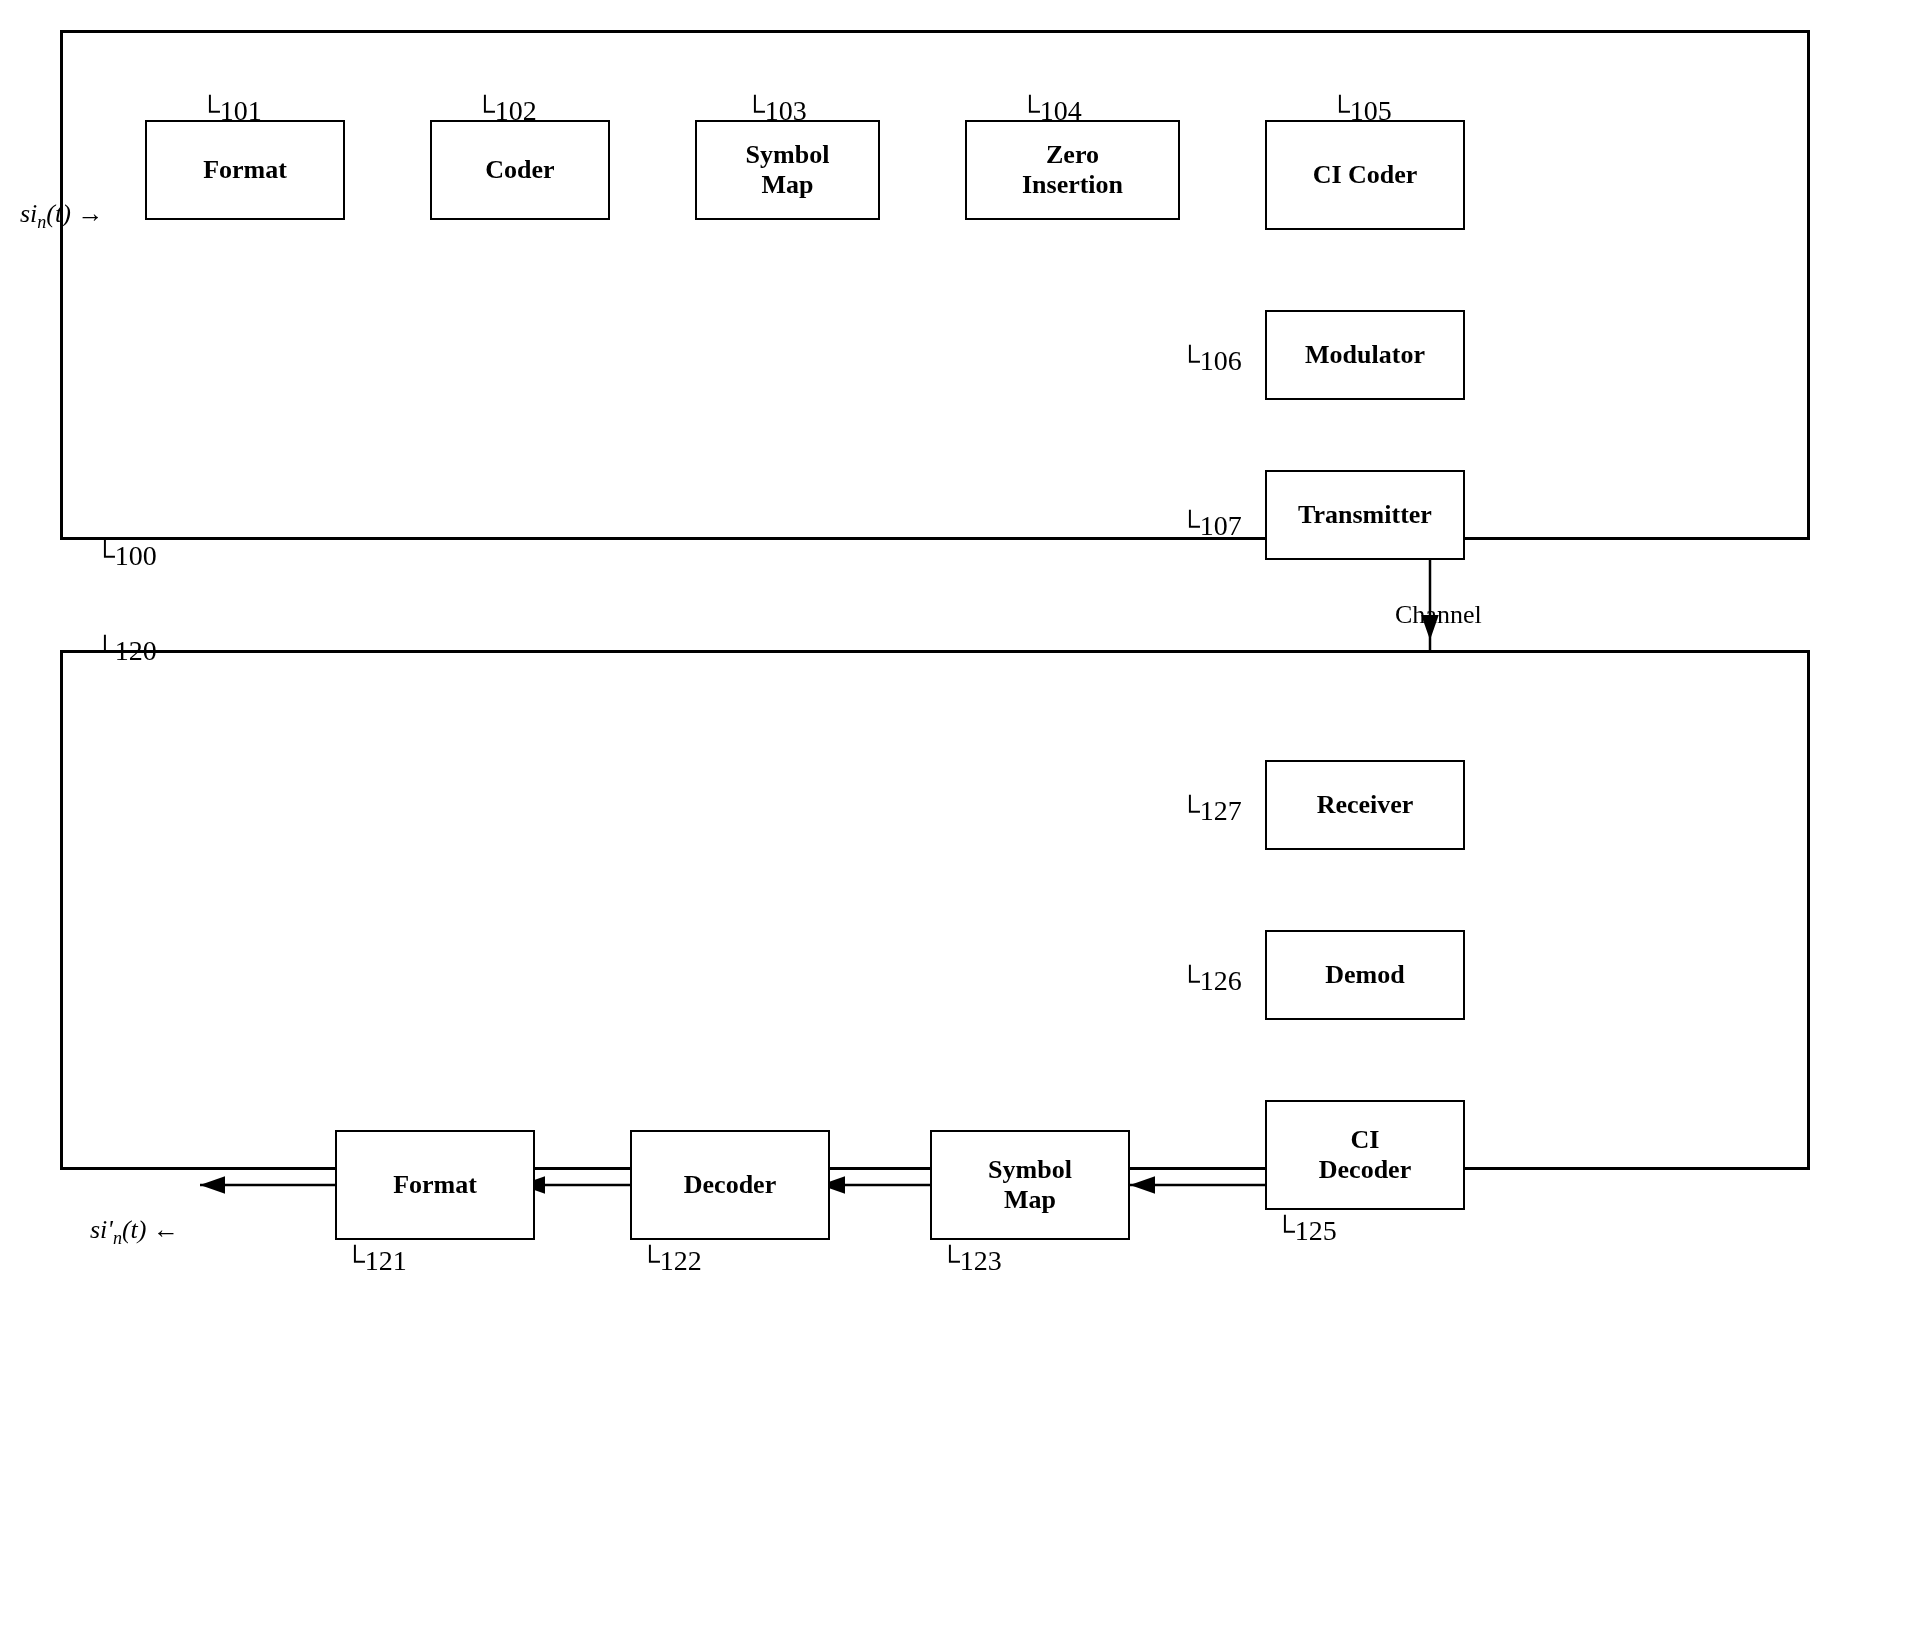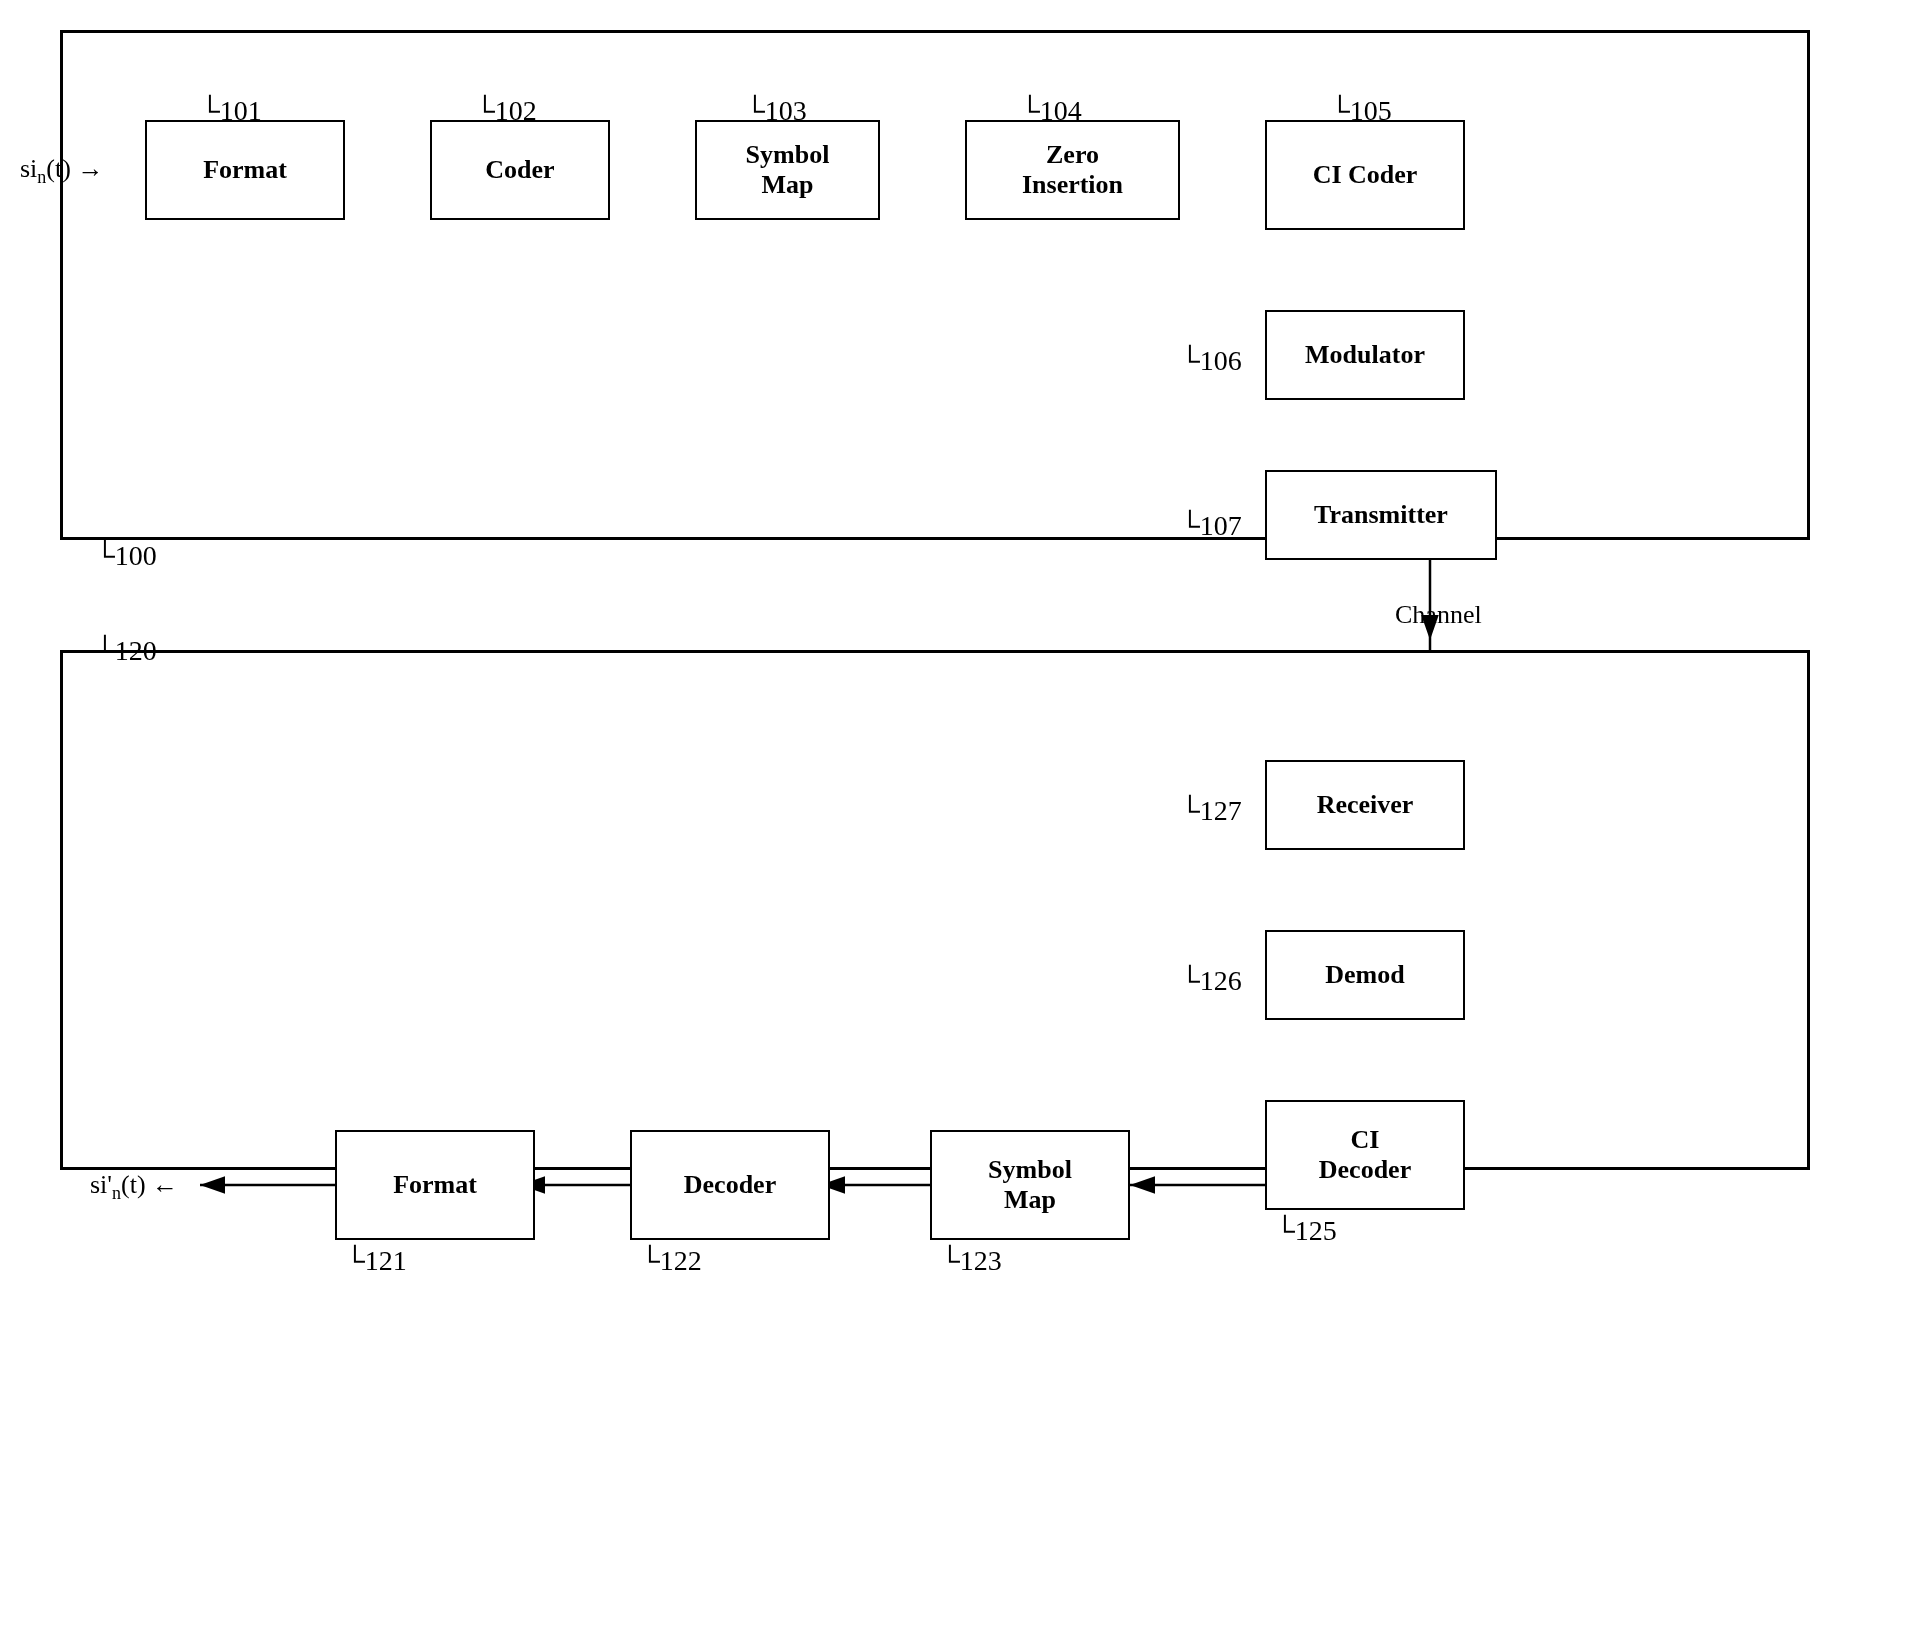--- a/index.html
+++ b/index.html
@@ -53,21 +53,23 @@
       position: absolute;
       top: 0;
       left: 0;
       width: 1913px;
       height: 1635px;
       pointer-events: none;
     }
     .signal-label {
       position: absolute;
       font-size: 26px;
+      font-style: italic;
       font-family: 'Times New Roman', Times, serif;
+      margin-top: 45px;
     }
   </style>
 </head>
 <body>
 
 <svg class="arrows" xmlns="http://www.w3.org/2000/svg">
   <defs>
     <marker id="arrowhead" markerWidth="10" markerHeight="7" refX="10" refY="3.5" orient="auto">
       <polygon points="0 0, 10 3.5, 0 7" fill="#000"></polygon>
     </marker>
@@ -142,21 +144,21 @@
 <div class="box" style="top:120px; left:1265px; width:200px; height:110px;">
   <span>CI Coder</span>
 </div>
 <div class="ref-label" style="top:95px; left:1330px;">└105</div>
 
 <div class="box" style="top:310px; left:1265px; width:200px; height:90px;">
   <span>Modulator</span>
 </div>
 <div class="ref-label" style="top:345px; left:1180px;">└106</div>
 
-<div class="box" style="top:470px; left:1265px; width:232px; height:90px;">
+<div class="box" style="top:470px; left:1265px; width:200px; height:90px;">
   <span>Transmitter</span>
 </div>
 <div class="ref-label" style="top:510px; left:1180px;">└107</div>
 
 <div class="ref-label" style="top:600px; left:1395px; font-size:26px;">Channel</div>
 
 <div class="block-120"></div>
 
 <div class="ref-label" style="top:635px; left:95px;">
   └120

